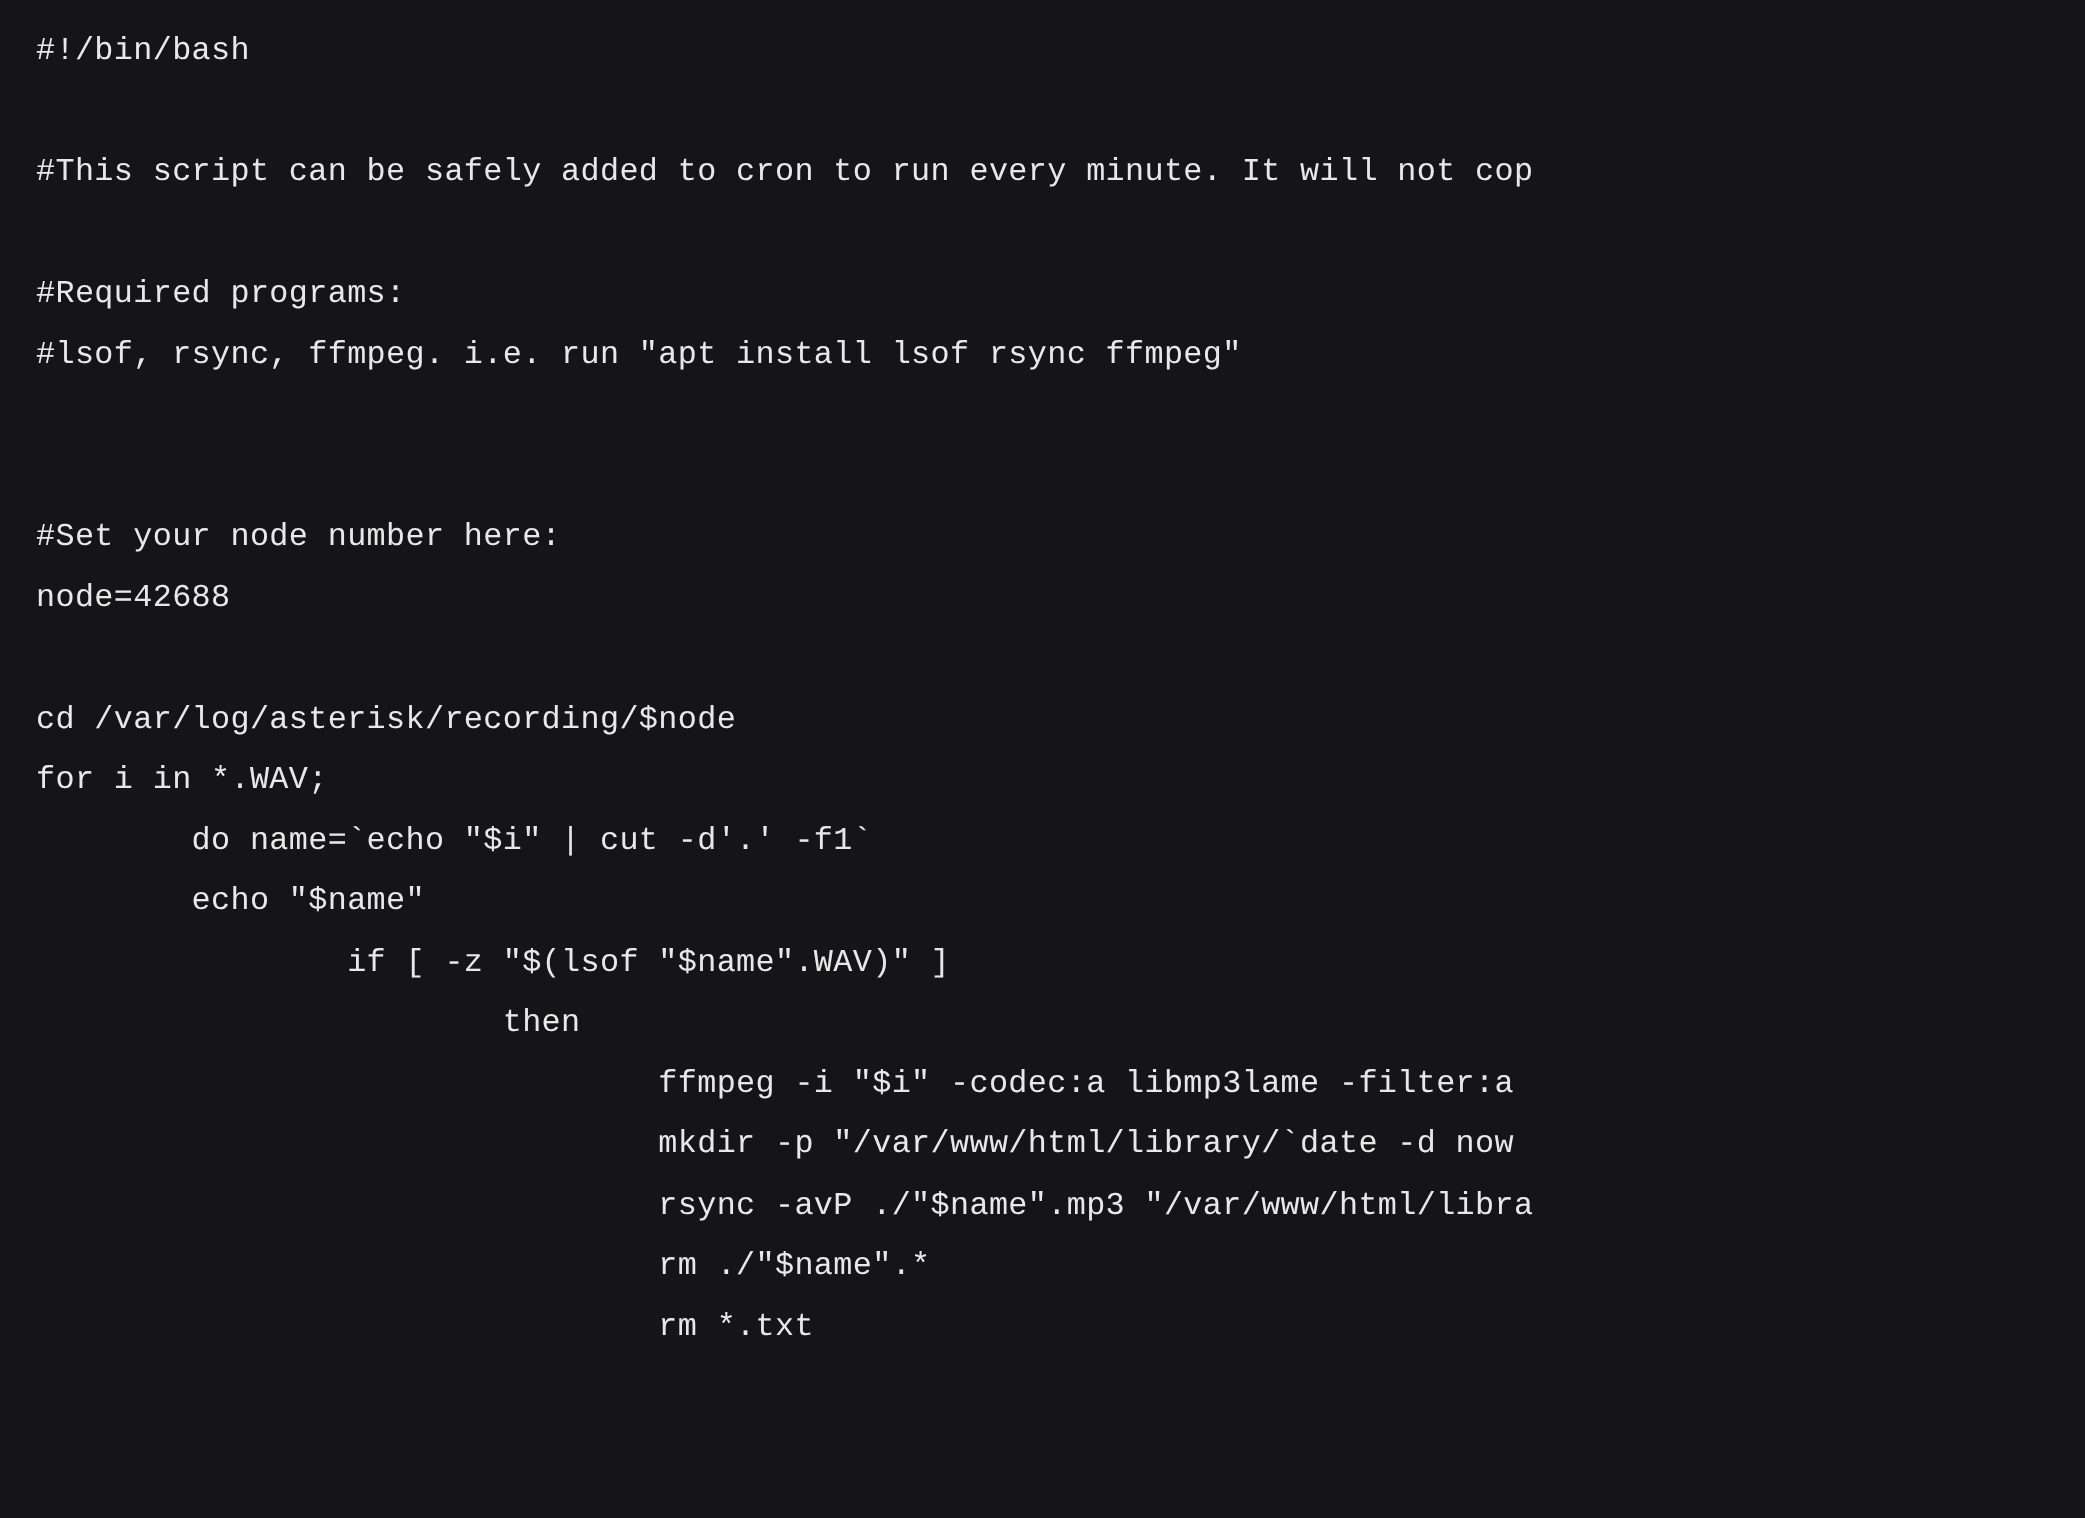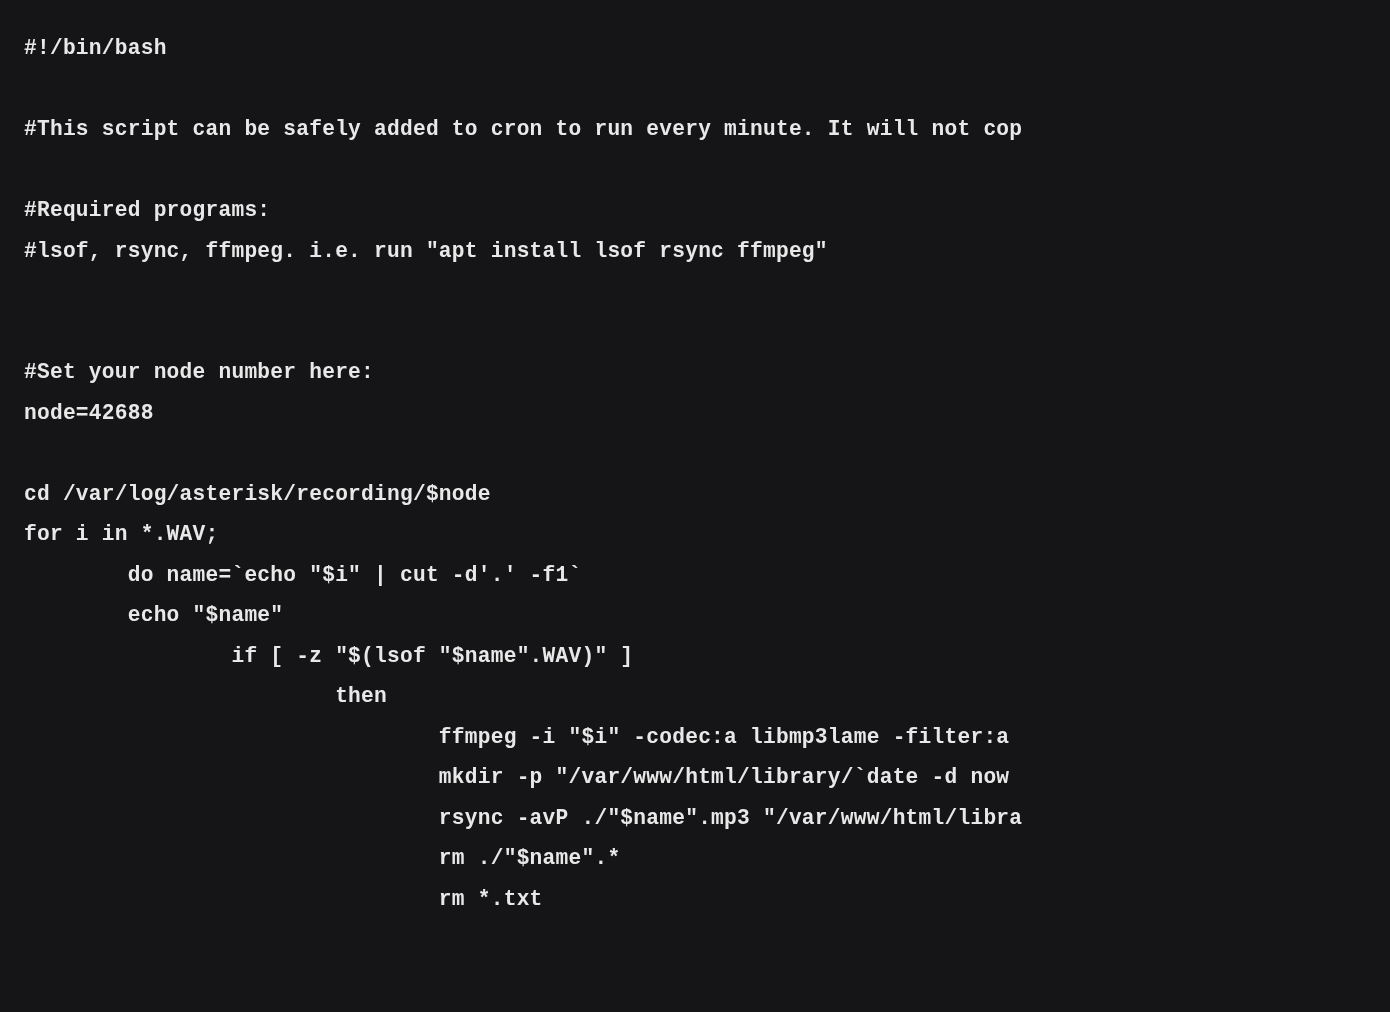--- a/index.html
+++ b/index.html
@@ -5,28 +5,28 @@
   html, body {
     margin: 0;
     padding: 0;
     background: #151517;
     width: 1390px;
     height: 1012px;
     overflow: hidden;
   }
   pre.code {
     margin: 0;
-    padding: 28px 24px 24px 24px;
+    padding: 14px 24px 24px 24px;
     font-family: "SF Mono", ui-monospace, Menlo, Consolas, "Liberation Mono", monospace;
     font-size: 21.2px;
     line-height: 40.5px;
     color: #e8e8e8;
     white-space: pre;
     letter-spacing: 0.25px;
-    font-weight: 700;
+    font-weight: 400;
   }
 </style>
 </head>
 <body>
 
 <pre class="code">#!/bin/bash
 
 #This script can be safely added to cron to run every minute. It will not cop
 
 #Required programs:

